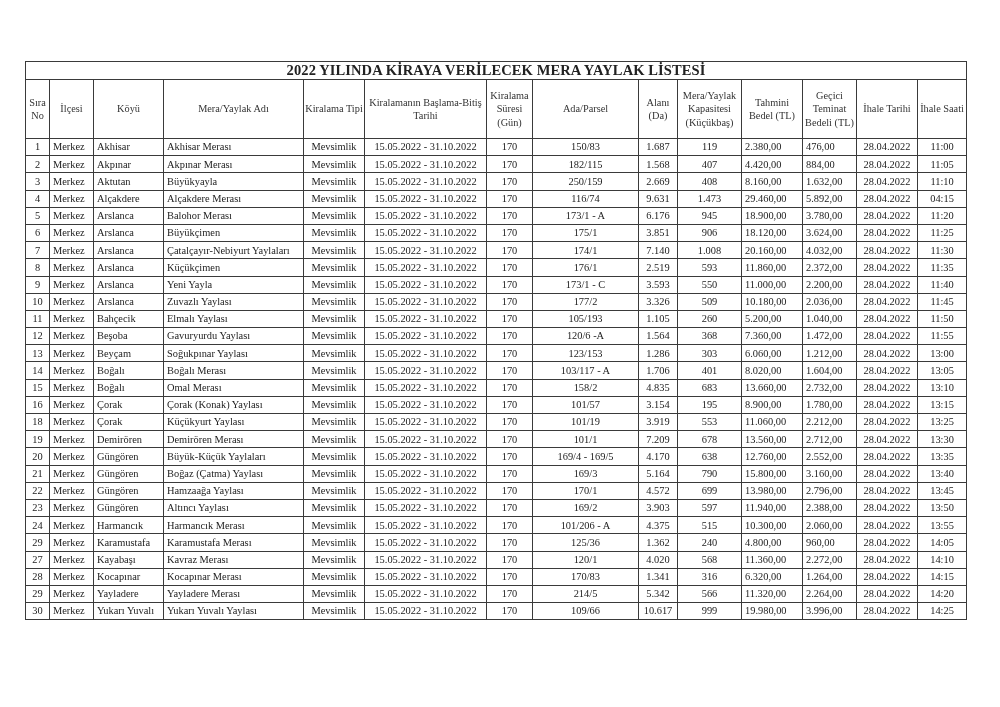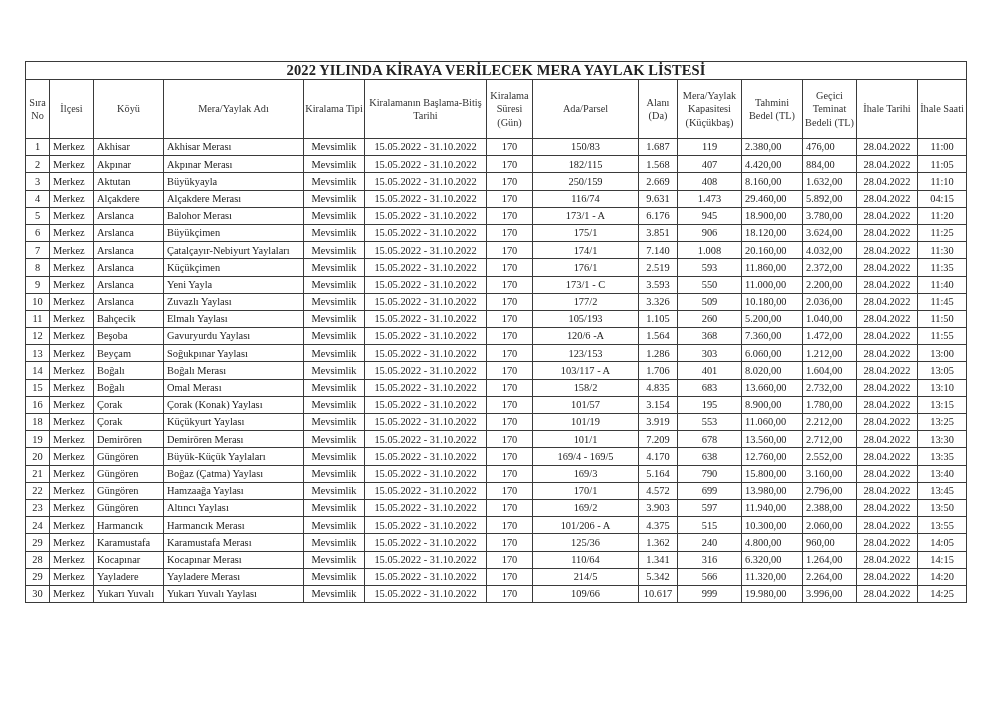--- a/index.html
+++ b/index.html
@@ -438,28 +438,44 @@
         <td class="c">170</td>
         <td class="c">125/36</td>
         <td class="c">1.362</td>
         <td class="c">240</td>
         <td class="r">4.800,00</td>
         <td class="r">960,00</td>
         <td class="c">28.04.2022</td>
         <td class="c">14:05</td>
       </tr>
       <tr>
+        <td class="c">27</td>
+        <td class="l">Merkez</td>
+        <td class="l">Kayabaşı</td>
+        <td class="l">Kavraz Merası</td>
+        <td class="c">Mevsimlik</td>
+        <td class="c">15.05.2022 - 31.10.2022</td>
+        <td class="c">170</td>
+        <td class="c">120/1</td>
+        <td class="c">4.020</td>
+        <td class="c">568</td>
+        <td class="r">11.360,00</td>
+        <td class="r">2.272,00</td>
+        <td class="c">28.04.2022</td>
+        <td class="c">14:10</td>
+      </tr>
+      <tr>
         <td class="c">28</td>
         <td class="l">Merkez</td>
         <td class="l">Kocapınar</td>
         <td class="l">Kocapınar Merası</td>
         <td class="c">Mevsimlik</td>
         <td class="c">15.05.2022 - 31.10.2022</td>
         <td class="c">170</td>
-        <td class="c">110/64</td>
+        <td class="c">170/83</td>
         <td class="c">1.341</td>
         <td class="c">316</td>
         <td class="r">6.320,00</td>
         <td class="r">1.264,00</td>
         <td class="c">28.04.2022</td>
         <td class="c">14:15</td>
       </tr>
       <tr>
         <td class="c">29</td>
         <td class="l">Merkez</td>

